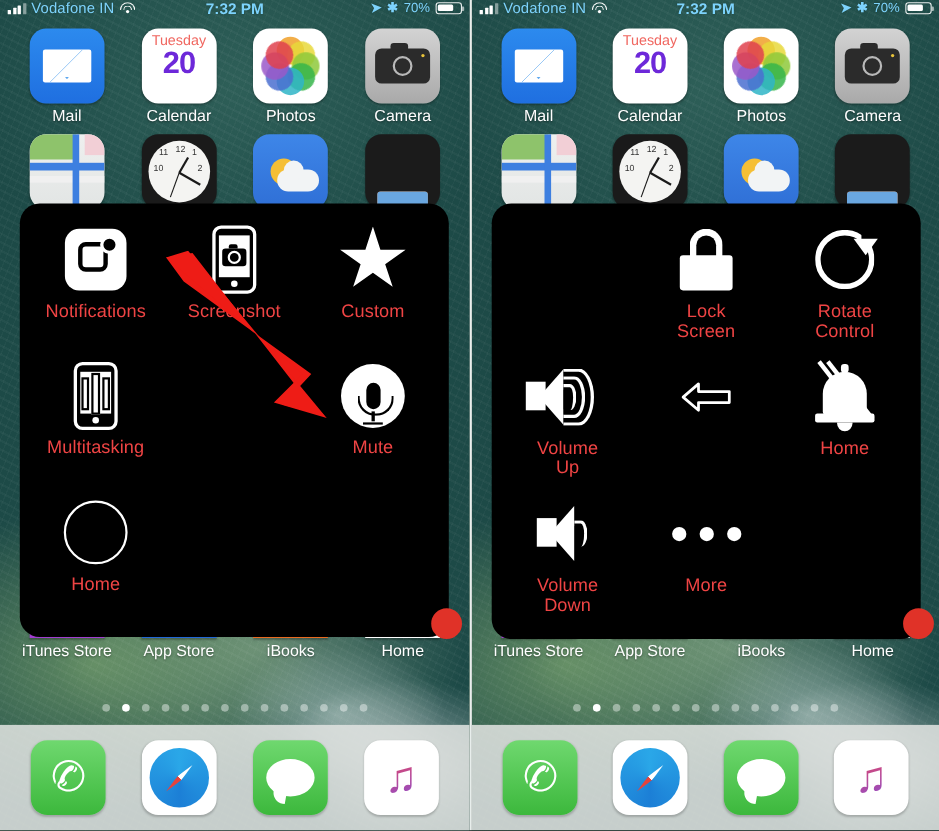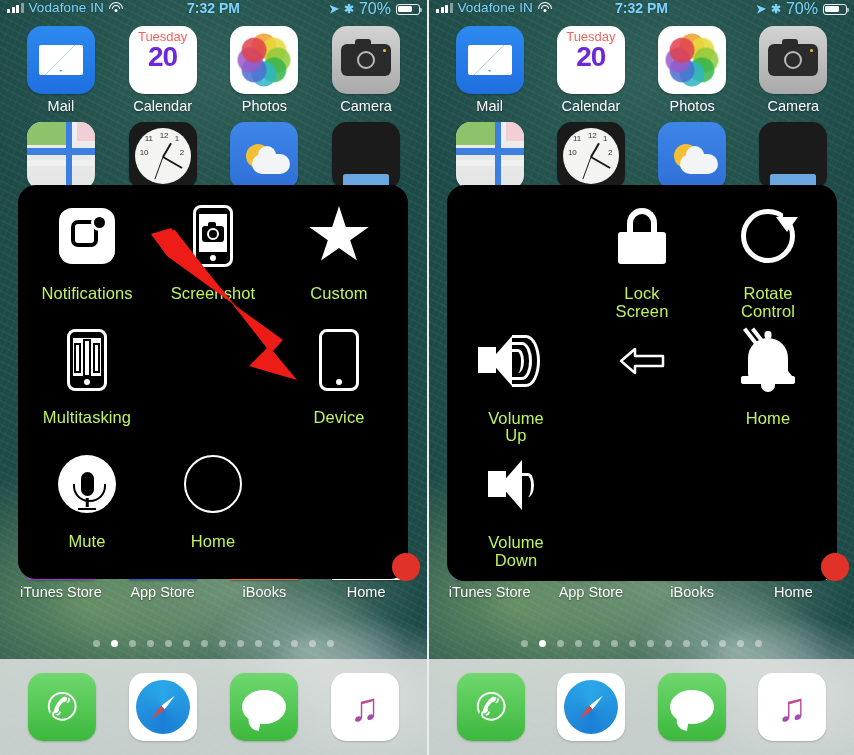--- a/index.html
+++ b/index.html
@@ -59,21 +59,21 @@
     position: absolute; left: 50%; transform: translateX(-50%);
     border: 1.6px solid #fff; border-bottom: none;
     border-radius: 50% 50% 0 0 / 100% 100% 0 0;
     background: transparent;
   }
   .wifi b:nth-child(1) { width: 14px; height: 7px; top: 0; }
   .wifi b:nth-child(2) { width: 8px; height: 4px; top: 3.2px; }
   .wifi b:nth-child(3) { width: 3px; height: 3px; top: 7px; border: none; background: #fff; border-radius: 50%; }
   .loc { font-size: 12px; transform: rotate(-4deg); }
   .bt { font-size: 12px; }
-  .batt-pct { font-size: 16px; font-weight: 500; }
+  .batt-pct { font-size: 12px; font-weight: 500; }
   .batt {
     width: 24px; height: 11px; border: 1.4px solid rgba(255,255,255,.9);
     border-radius: 3px; padding: 1.2px; position: relative;
   }
   .batt::after {
     content: ""; position: absolute; right: -3.4px; top: 3px;
     width: 2px; height: 4px; background: rgba(255,255,255,.6); border-radius: 0 1px 1px 0;
   }
   .batt i { display: block; height: 100%; width: 70%; background: #fff; border-radius: 1.4px; }
 
@@ -177,21 +177,21 @@
   
   .at-menu {
     position: absolute; left: 18px; top: 185px; width: 390px; height: 394px;
     background: #000; border-radius: 18px; z-index: 5;
     display: grid; grid-template-columns: repeat(3, 1fr); grid-template-rows: repeat(3, 1fr);
     padding: 12px 6px 10px;
   }
   .at-item { display: flex; flex-direction: column; align-items: center; justify-content: flex-start; padding-top: 8px; }
   .at-icon { height: 62px; display: flex; align-items: center; justify-content: center; }
   .at-label {
-    color: #bef264; font-size: 16.5px; text-align: center; line-height: 1.08; margin-top: 18px;
+    color: #ef4444; font-size: 16.5px; text-align: center; line-height: 1.08; margin-top: 8px;
     font-family: "Liberation Sans", sans-serif; letter-spacing: .1px;
   }
 
   
   .sq-rounded { width: 56px; height: 56px; background:#fff; border-radius: 13px; position: relative; }
   .notif-inner { position:absolute; left:12px; top:12px; width:27px; height:27px; border:4px solid #000; border-radius:7px; }
   .notif-dot { position:absolute; right:7px; top:6px; width:17px; height:17px; border-radius:50%; background:#000; border:3px solid #fff; }
 
   .phone-outline { width:40px; height:62px; border:3.5px solid #fff; border-radius:8px; position:relative; background:#000; }
   .phone-outline .hb { position:absolute; left:50%; bottom:3px; transform:translateX(-50%); width:6px;height:6px;border-radius:50%;background:#fff; }
@@ -479,29 +479,20 @@
               </span>
               <span class="hb"></span>
             </span>
         </div>
         <div class="at-label">Multitasking</div>
       </div>
       <div class="at-item">
         <div class="at-icon"></div>
         <div class="at-label"></div>
       </div>
-      <div class="at-item">
-        <div class="at-icon">
-          <span class="phone-outline">
-              <span class="scr dark"></span>
-              <span class="hb"></span>
-            </span>
-        </div>
-        <div class="at-label">Device</div>
-      </div>
 
       <div class="at-item">
         <div class="at-icon">
           <span class="circ-btn">
               <span class="mic">
                 <span class="mic-base"></span>
               </span>
             </span>
         </div>
         <div class="at-label">Mute</div>
@@ -754,20 +745,30 @@
           <span class="spk" style="width:56px">
               <span class="cone"></span>
               <span class="tri"></span>
             <span class="wv w1"></span>
             </span>
         </div>
         <div class="at-label" style="white-space:pre-line">Volume
 Down</div>
       </div>
       <div class="at-item">
+        <div class="at-icon">
+          <span class="dots3">
+              <i></i>
+              <i></i>
+              <i></i>
+            </span>
+        </div>
+        <div class="at-label">More</div>
+      </div>
+      <div class="at-item">
         <div class="at-icon"></div>
         <div class="at-label"></div>
       </div>
 
       <div class="red-fab"></div>
     </div>
 
   </div>
 
 </div>

